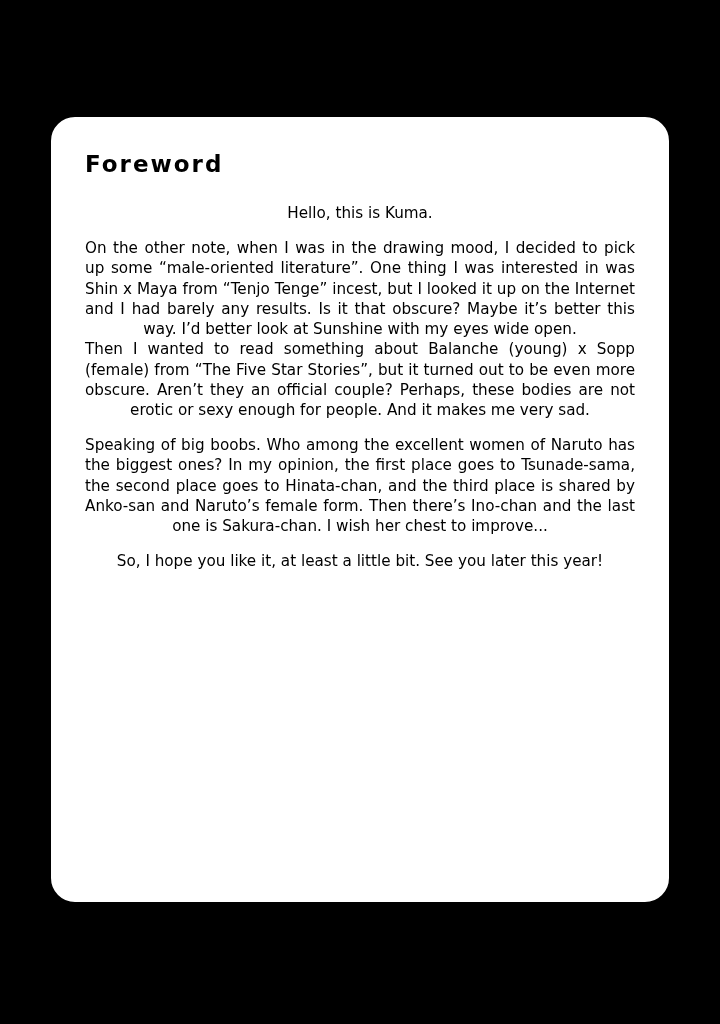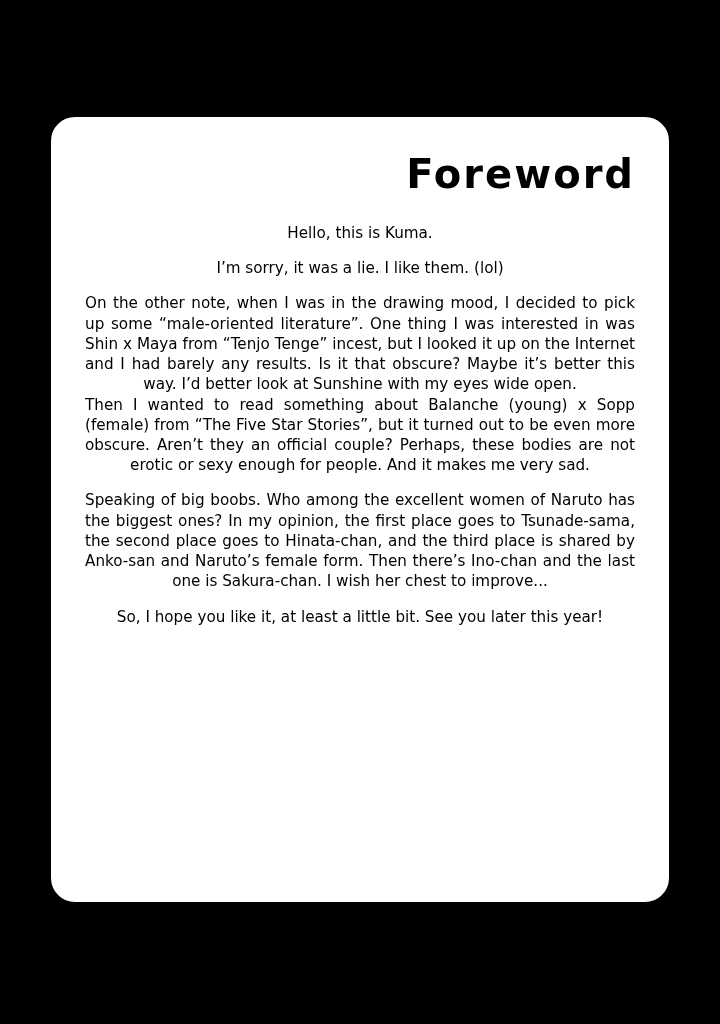--- a/index.html
+++ b/index.html
@@ -65,23 +65,23 @@
     width: 626px;
     height: 793px;
     background: #ffffff;
     border: 4px solid #000000;
     border-radius: 28px;
     box-sizing: border-box;
     padding: 26px 34px 20px 34px;
   }
 
   #doc-title {
-    text-align: right;
+    text-align: left;
     font-family: "DejaVu Sans", sans-serif;
-    font-size: 40px;
+    font-size: 23px;
     font-weight: bold;
     letter-spacing: 2px;
     color: #000;
     margin: 8px 0 26px 0;
   }
 
   .para {
     font-family: "DejaVu Sans", sans-serif;
     font-size: 15.2px;
     line-height: 1.33;
@@ -103,21 +103,20 @@
   <div id="mat"></div>
 
   <div id="card">
     <h1 id="doc-title">Foreword</h1>
 
     <p class="para center">
       <span class="line">Hello, this is Kuma.</span>
     </p>
 
     <p class="para center">
-      <span class="line">I’m sorry, it was a lie. I like them. (lol)</span>
     </p>
 
     <p class="para just">
       <span class="line">On the other note, when I was in the drawing mood, I decided to pick up some “male-oriented literature”. One thing I was interested in was Shin x Maya from “Tenjo Tenge” incest, but I looked it up on the Internet and I had barely any results. Is it that obscure? Maybe it’s better this way. I’d better look at Sunshine with my eyes wide open.</span>
       <span class="line">Then I wanted to read something about Balanche (young) x Sopp (female) from “The Five Star Stories”, but it turned out to be even more obscure. Aren’t they an official couple? Perhaps, these bodies are not erotic or sexy enough for people. And it makes me very sad.</span>
     </p>
 
     <p class="para just">Speaking of big boobs. Who among the excellent women of Naruto has the biggest ones? In my opinion, the first place goes to Tsunade-sama, the second place goes to Hinata-chan, and the third place is shared by Anko-san and Naruto’s female form. Then there’s Ino-chan and the last one is Sakura-chan. I wish her chest to improve...</p>
 
     <p class="para center">So, I hope you like it, at least a little bit. See you later this year!</p>

